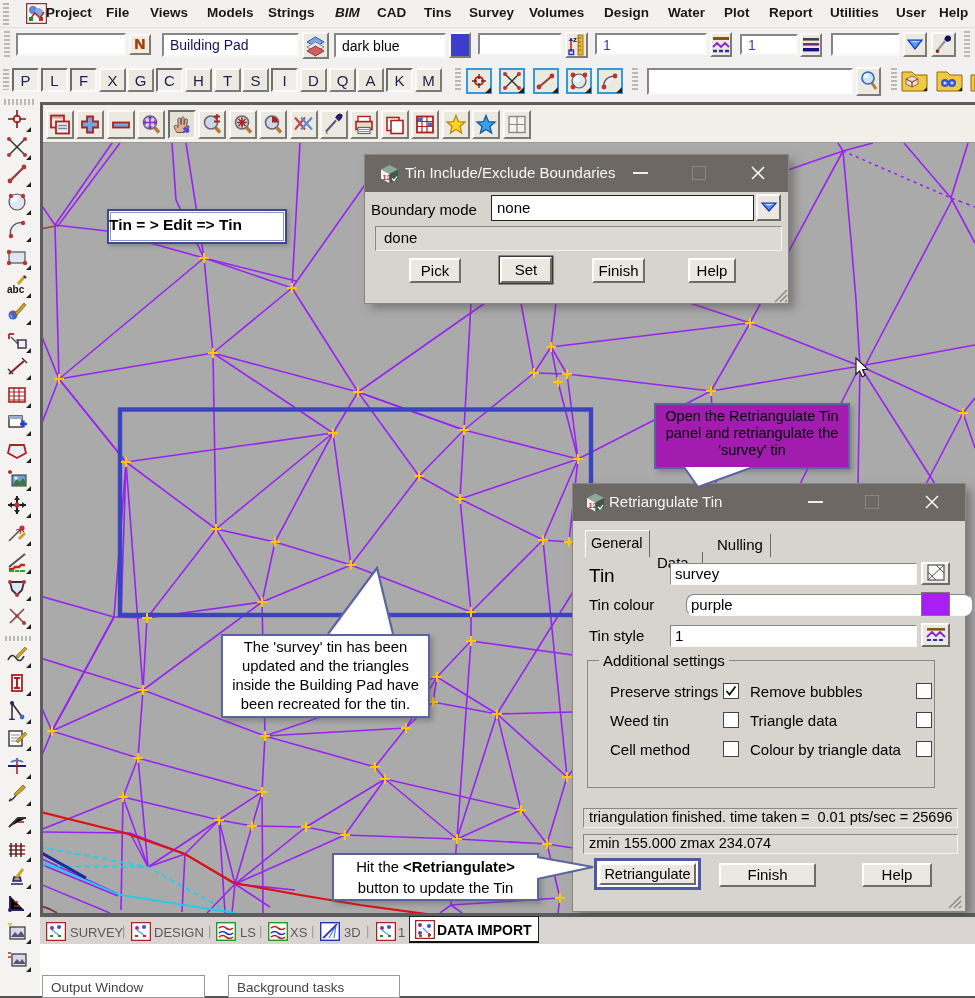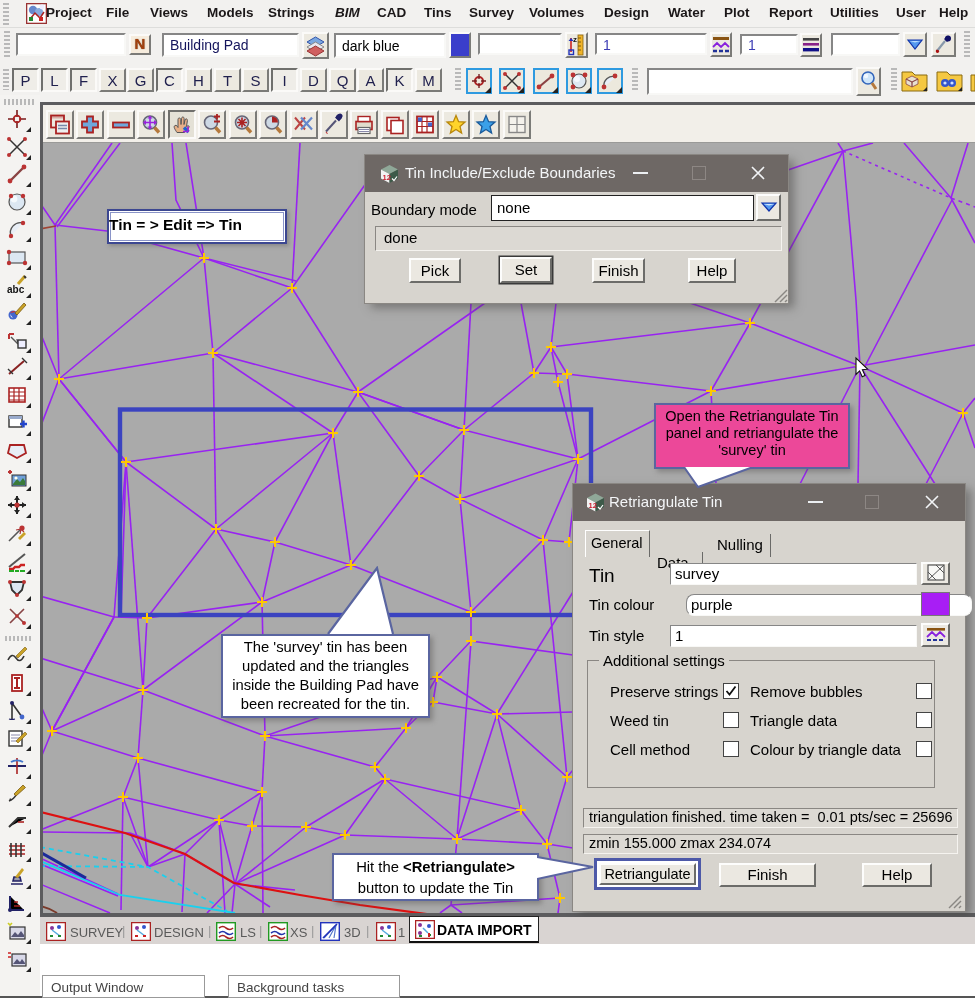--- a/index.html
+++ b/index.html
@@ -980,21 +980,21 @@
   <div class="dbtn" style="left:289px;top:379px;width:70px;height:24px;box-sizing:border-box;line-height:20px;font-size:15px;">Help</div>
   <svg class="abs" style="left:372px;top:408px;" width="17" height="17" viewBox="0 0 17 17">
       <g stroke="#8a8783" stroke-width="1.5">
         <path d="M16 4 L4 16"></path>
         <path d="M16 9 L9 16"></path>
         <path d="M16 14 L14 16"></path>
       </g>
     </svg>
 </div>
 
-<div class="abs" style="left:654px;top:403px;width:196px;height:66px;background:#ec4899;border:2px solid #5a65a0;box-sizing:border-box;box-shadow:3px 3px 5px rgba(80,78,76,0.4);">
+<div class="abs" style="left:654px;top:403px;width:196px;height:66px;background:#a21caf;border:2px solid #5a65a0;box-sizing:border-box;box-shadow:3px 3px 5px rgba(80,78,76,0.4);">
   <div style="text-align:center;font-size:14.5px;color:#000;line-height:17px;margin-top:3px;">Open the Retriangulate Tin<br>panel and retriangulate the<br>'survey' tin</div>
 </div>
 <svg class="abs" style="left:680px;top:467px;" width="78" height="22" viewBox="0 0 78 22">
     <path d="M4 0 L18 20 L73 0 Z" fill="#fff"></path>
     <path d="M4 0 L18 20 L73 0" fill="none" stroke="#5a65a0" stroke-width="2"></path>
   </svg>
 
 <div class="abs" style="left:221px;top:634px;width:209px;height:84px;background:#fff;border:2px solid #5a65a0;box-sizing:border-box;box-shadow:3px 3px 5px rgba(80,78,76,0.4);">
   <div style="text-align:center;font-size:14.8px;color:#000;line-height:19px;margin-top:2px;">The 'survey' tin has been<br>updated and the triangles<br>inside the Building Pad have<br>been recreated for the tin.</div>
 </div>

